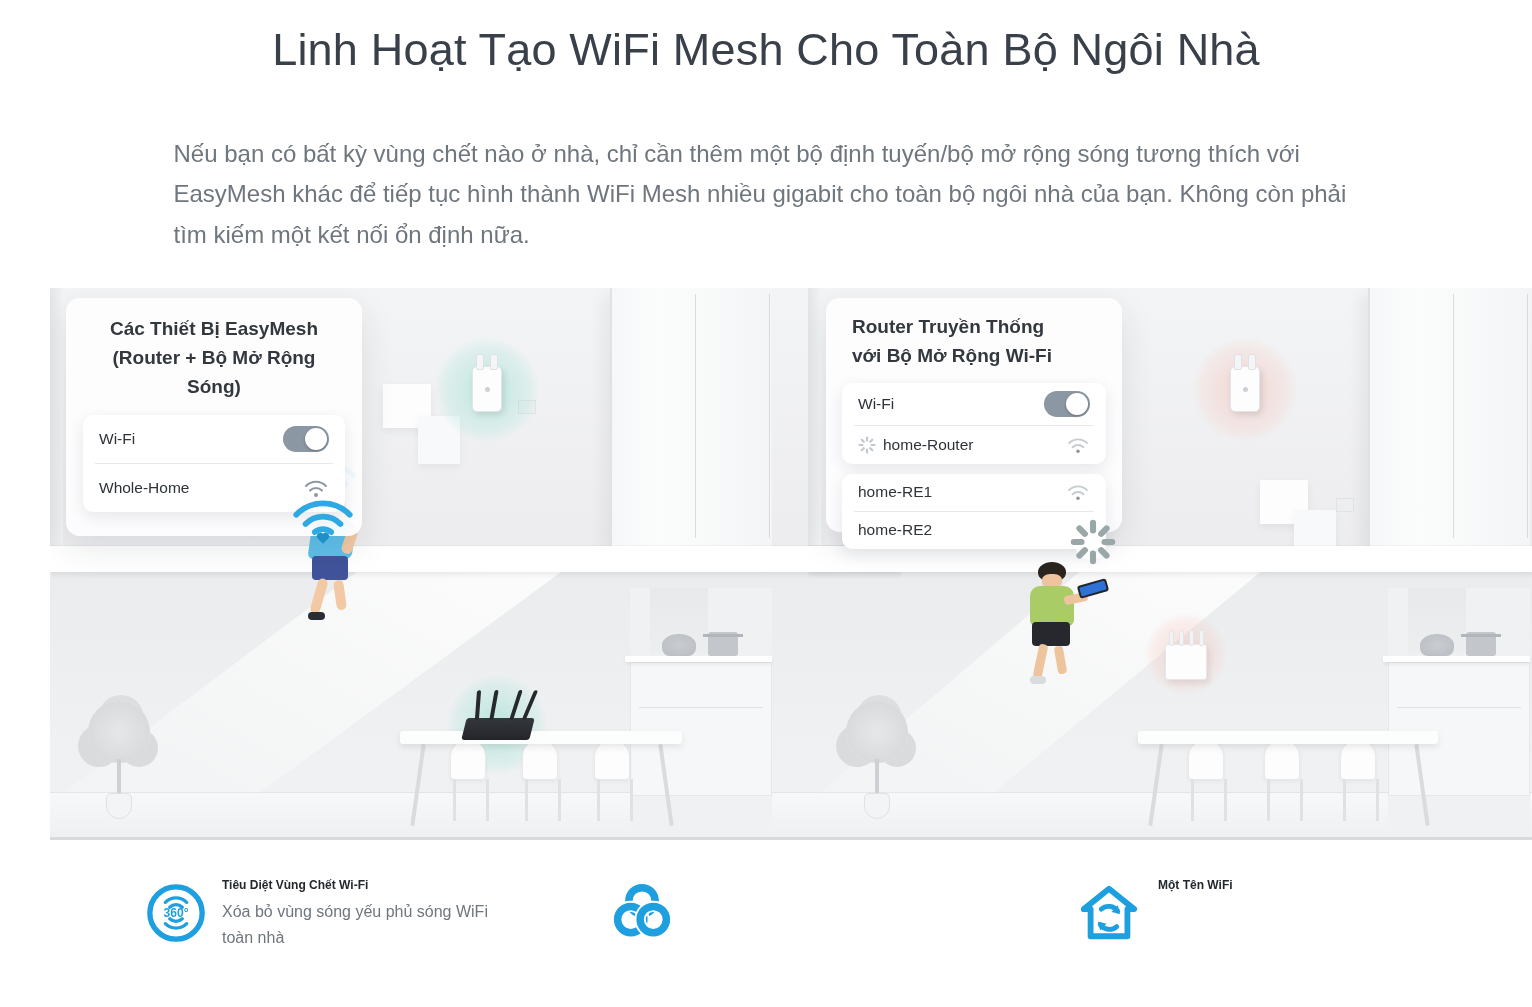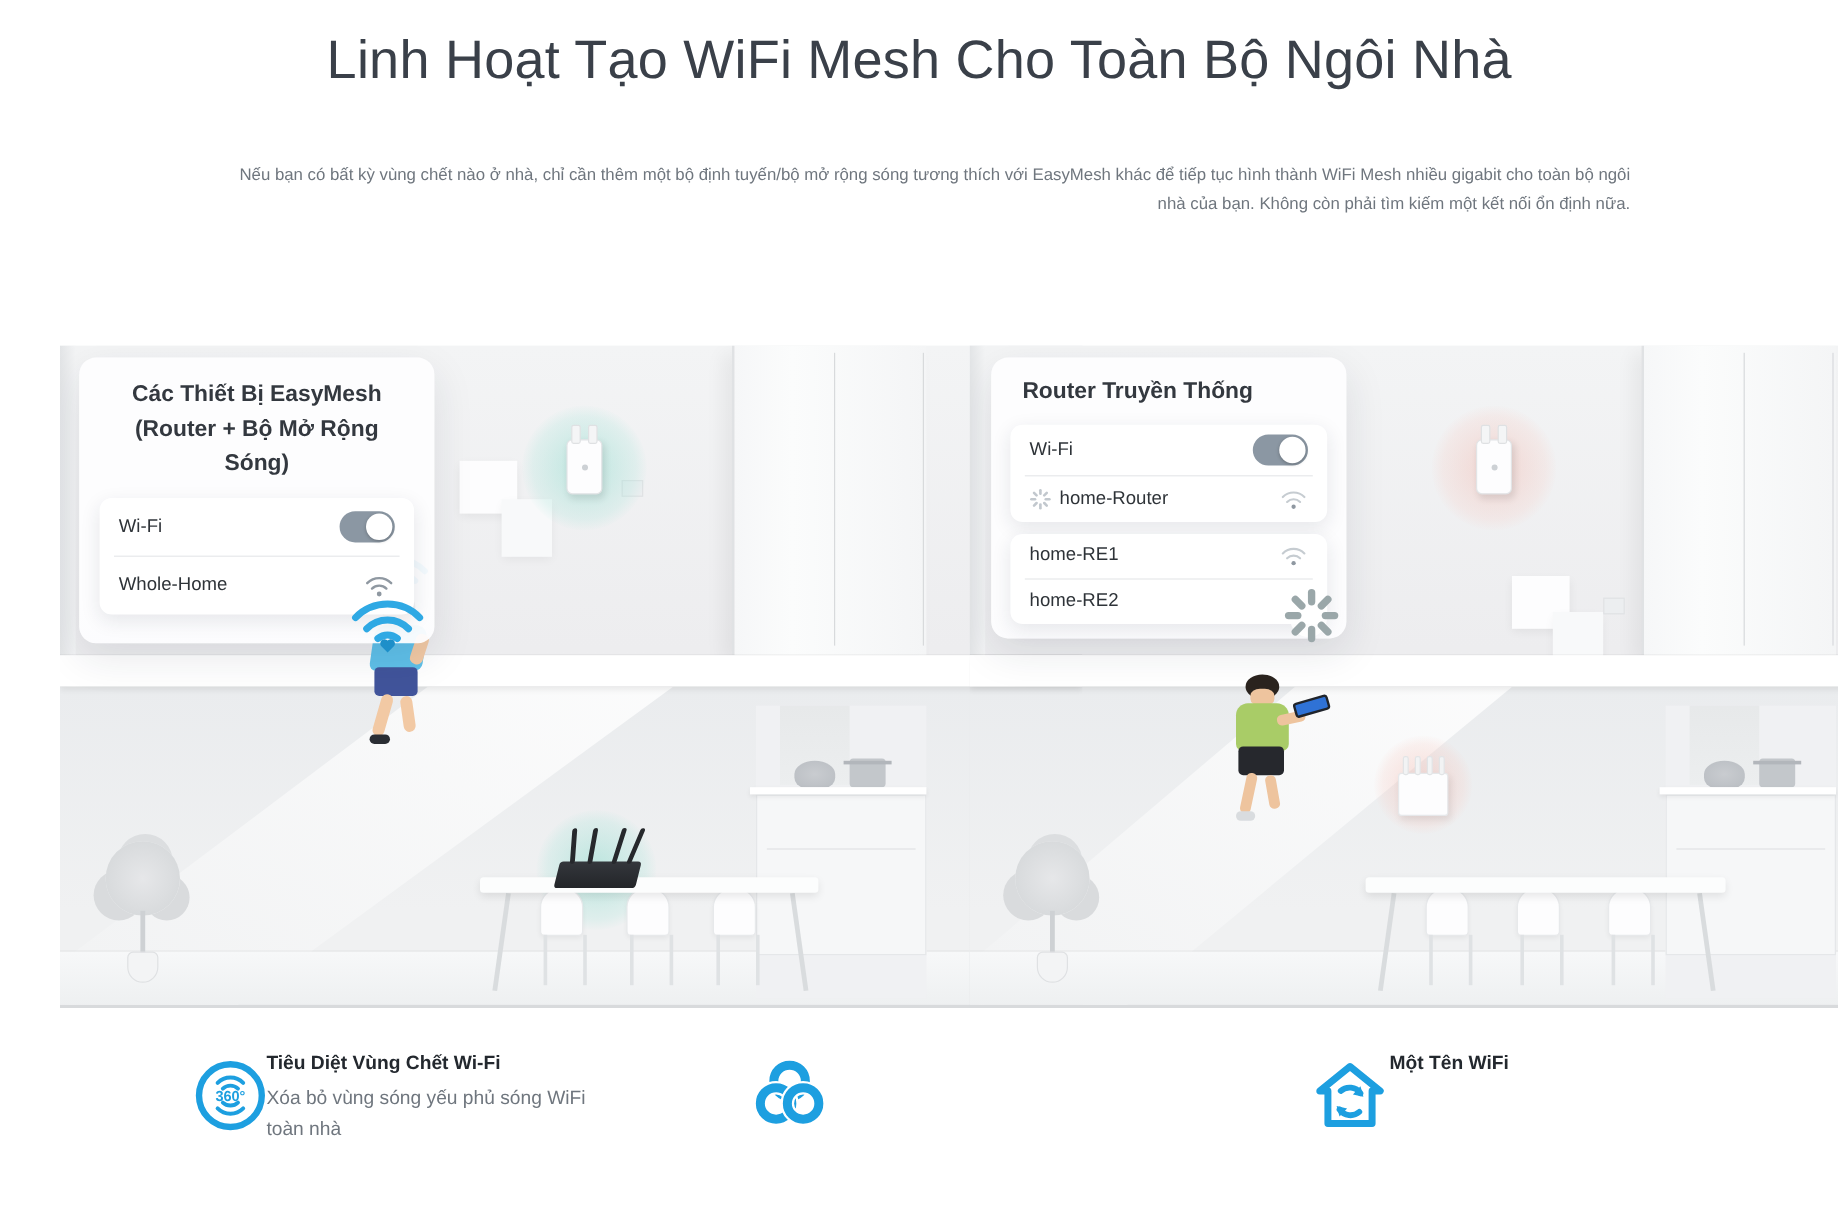--- a/index.html
+++ b/index.html
@@ -6,21 +6,21 @@
   html,body { background:#ffffff; }
   body { font-family:"Liberation Sans", sans-serif; width:1532px; height:1007px; position:relative; overflow:hidden; }
 
   
   .page-title {
     position:absolute; left:0; top:24px; width:100%;
     text-align:center; font-size:45px; font-weight:500; color:#3a4049; letter-spacing:.2px;
   }
   .page-desc {
     position:absolute; left:50%; top:134px; transform:translateX(-50%);
-    width:1185px; text-align:right; font-size:14px; line-height:1.68; color:#6f767e;
+    width:1185px; text-align:left; font-size:24px; line-height:1.68; color:#6f767e;
   }
 
   
   .scene { position:absolute; top:288px; height:552px; overflow:hidden;
            background:linear-gradient(180deg,#f3f4f5 0%,#ededef 46%,#eef0f1 100%);
            border-bottom:3px solid #d8dadc; }
   .scene-left  { left:50px;  width:852px;padding-left:32px; }
   .scene-right { left:808px; width:754px; }
 
   .wall-edge { position:absolute; left:0; top:0; width:13px; height:100%;
@@ -162,22 +162,22 @@
   .card-right .panel1 .panel-row:first-child { height:42px; }
   .card-right .panel1 .panel-row:last-child { height:38px; }
   .card-right .panel2 { margin-top:10px; }
   .card-right .panel2 .panel-row { height:37px; }
 
   .wifi-love-card { position:absolute; right:-14px; bottom:-34px; z-index:7; }
   .big-spinner { position:absolute; right:-10px; bottom:-16px; z-index:7; }
 
   
   .feature { position:absolute; top:878px; }
-  .feature .icon-wrap { position:absolute; left:16px; top:4px; }
-  .feature .f-title { font-size:16px; font-weight:700; color:#23282e; margin-bottom:7px; }
+  .feature .icon-wrap { position:absolute; left:0; top:4px; }
+  .feature .f-title { font-size:12px; font-weight:700; color:#23282e; margin-bottom:7px; }
   .feature .f-desc  { font-size:16px; color:#6f767e; line-height:1.6; }
   .f1 { left:145px; } .f1 .text { margin-left:77px; width:272px; }
   .f2 { left:612px; } .f2 .text { margin-left:78px; width:255px; }
   .f3 { left:1078px;} .f3 .text { margin-left:80px; width:205px; }
 </style>
 </head>
 <body>
 
 <h1 class="page-title">Linh Hoạt Tạo WiFi Mesh Cho Toàn Bộ Ngôi Nhà</h1>
 <p class="page-desc">Nếu bạn có bất kỳ vùng chết nào ở nhà, chỉ cần thêm một bộ định tuyến/bộ mở rộng sóng tương thích với EasyMesh khác để tiếp tục hình thành WiFi Mesh nhiều gigabit cho toàn bộ ngôi nhà của bạn. Không còn phải tìm kiếm một kết nối ổn định nữa.</p>
@@ -346,20 +346,21 @@
       <div class="tablet"></div>
     <div class="shorts"></div>
       <div class="leg1"></div>
       <div class="leg2"></div>
       <div class="shoe"></div>
   </div>
 
   <div class="card card-right">
     <div class="card-title">
       <div>Router Truyền Thống</div>
+      <div>với Bộ Mở Rộng Wi-Fi</div>
     </div>
     <div class="panel panel1">
       <div class="panel-row">
         <span class="row-label">Wi-Fi</span>
         <span class="toggle"></span>
       </div>
       <div class="panel-divider"></div>
       <div class="panel-row">
         <span class="row-left">
           <svg width="18" height="18" viewBox="0 0 18 18">

